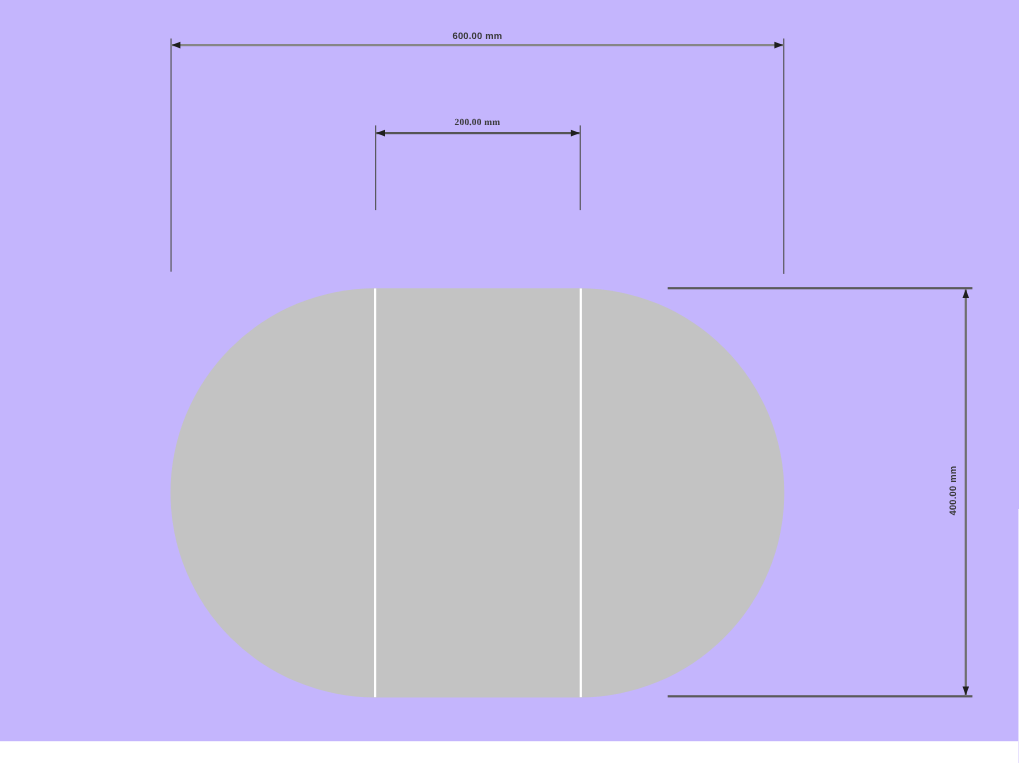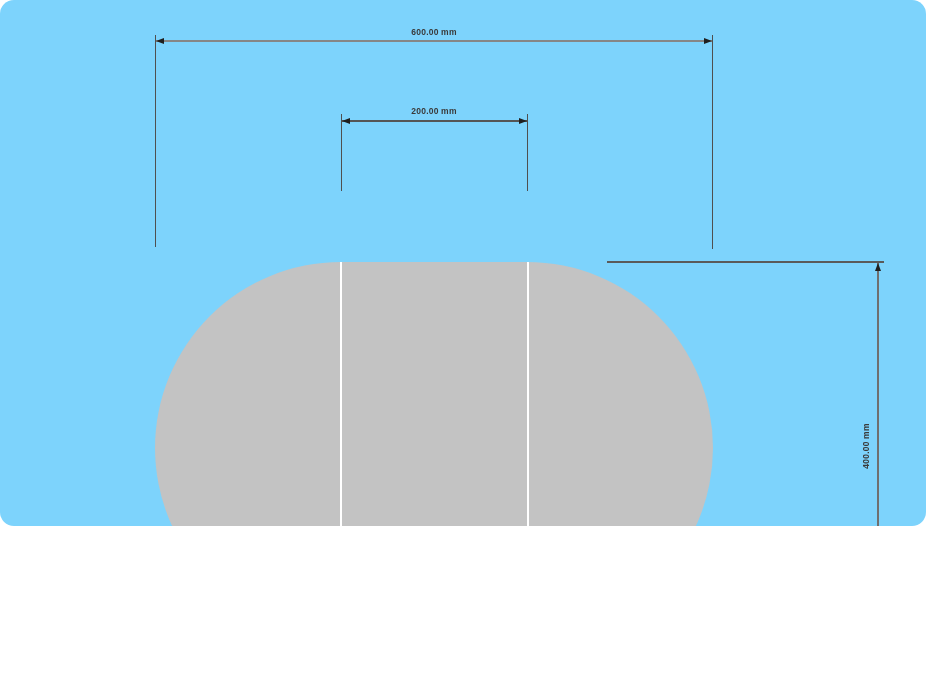--- a/index.html
+++ b/index.html
@@ -4,24 +4,23 @@
 <style>
   html, body {
     margin: 0;
     padding: 0;
     background: #ffffff;
     font-family: "Liberation Sans", sans-serif;
   }
   .canvas {
     position: relative;
     width: 926px;
-    height: 526px;
-    background: #7dd3fc;
+    height: 674px;
+    background: #c4b5fd;
     overflow: hidden;
-    border-radius: 14px;
   }
   
   .table-shape {
     position: absolute;
     left: 155px;
     top: 262px;
     width: 558px;
     height: 372px;
     background: #c3c3c3;
     border-radius: 186px / 186px;
@@ -116,21 +115,21 @@
     <div class="arrow right" style="left:704px; top:38px;"></div>
     <div class="dim-label" style="left:394px; top:27px;">600.00 mm</div>
   </div>
 
   <div>
     <div class="ext-line-v" style="left:341px; top:114px; height:77px;"></div>
     <div class="ext-line-v" style="left:527px; top:114px; height:77px;"></div>
     <div class="dim-line-h" style="left:342px; top:120px; width:185px; height:1.5px; background:#555555;"></div>
     <div class="arrow left" style="left:342px; top:118px;"></div>
     <div class="arrow right" style="left:519px; top:118px;"></div>
-    <div class="dim-label" style="left:394px; top:106px;">200.00 mm</div>
+    <div class="dim-label" style="left:394px; top:106px;font-family:Liberation Serif, serif;">200.00 mm</div>
   </div>
 
   <div>
     <div class="ext-line-h" style="left:607px; top:261px; width:277px; height:1.5px;"></div>
     <div class="ext-line-h" style="left:607px; top:632px; width:277px; height:1.5px;"></div>
     <div class="dim-line-v" style="left:877px; top:263px; height:369px;"></div>
     <div class="arrow up" style="left:875px; top:263px;"></div>
     <div class="arrow down" style="left:875px; top:624px;"></div>
     <div class="dim-label rotated" style="left:826px; top:441px;">400.00 mm</div>
   </div>

